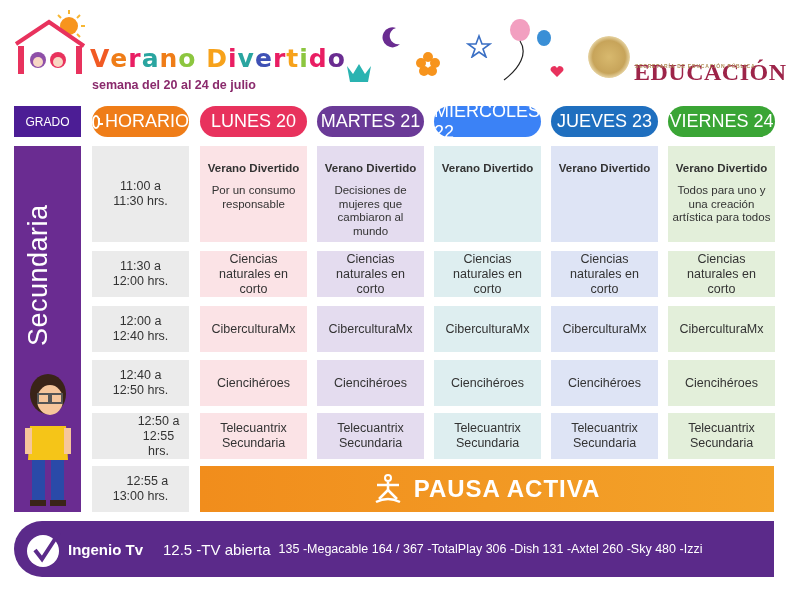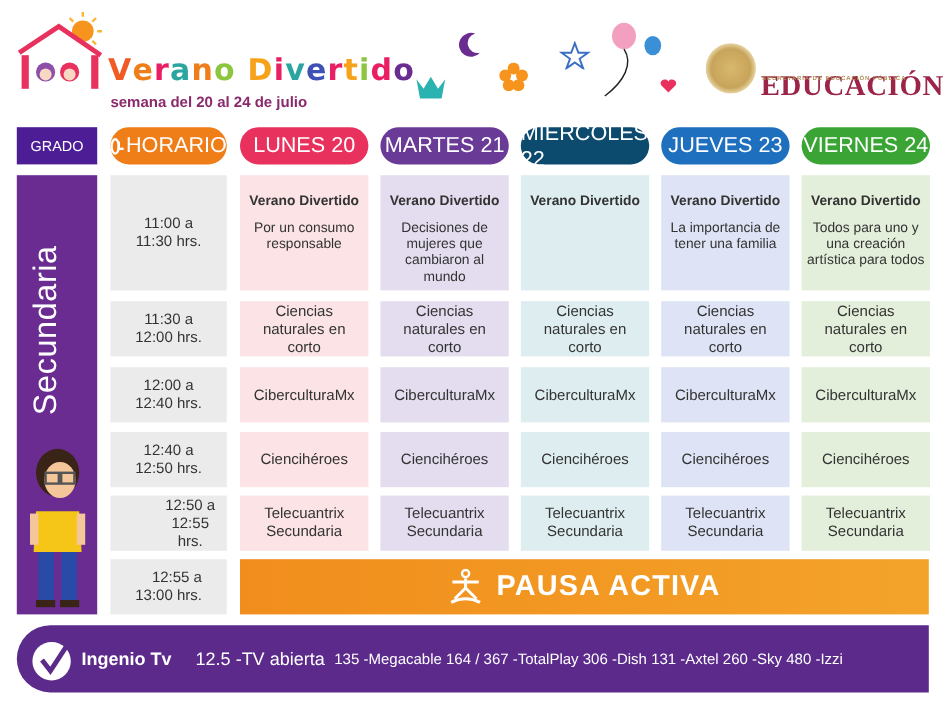--- a/index.html
+++ b/index.html
@@ -104,21 +104,21 @@
   <span class="clock"></span>
   <span>HORARIO</span>
 </div>
 <div id="dayHeaders">
     <div class="hdr-row pill" style="left: 200px; width: 107px; background: rgb(232, 50, 93);">
       <span>LUNES 20</span>
     </div>
     <div class="hdr-row pill" style="left: 317px; width: 107px; background: rgb(106, 58, 151);">
       <span>MARTES 21</span>
     </div>
-    <div class="hdr-row pill" style="left: 434px; width: 107px; background: #0c4a6e;">
+    <div class="hdr-row pill" style="left: 434px; width: 107px; background: #3b82f6;">
       <span>MIÉRCOLES 22</span>
     </div>
     <div class="hdr-row pill" style="left: 551px; width: 107px; background: rgb(31, 111, 191);">
       <span>JUEVES 23</span>
     </div>
     <div class="hdr-row pill" style="left: 668px; width: 107px; background: rgb(58, 165, 53);">
       <span>VIERNES 24</span>
     </div>
   </div>
 
@@ -148,21 +148,20 @@
     </div>
     <div class="cell" style="left: 317px; width: 107px; top: 146px; height: 96px; background: rgb(228, 220, 239); justify-content: flex-start; padding-top: 16px;">
       <div class="t-bold">Verano Divertido</div>
       <div class="t-sub">Decisiones de mujeres que cambiaron al mundo</div>
     </div>
     <div class="cell" style="left: 434px; width: 107px; top: 146px; height: 96px; background: rgb(222, 238, 240); justify-content: flex-start; padding-top: 16px;">
       <div class="t-bold">Verano Divertido</div>
     </div>
     <div class="cell" style="left: 551px; width: 107px; top: 146px; height: 96px; background: rgb(222, 228, 245); justify-content: flex-start; padding-top: 16px;">
       <div class="t-bold">Verano Divertido</div>
-      <div class="t-sub">La importancia de tener una familia</div>
     </div>
     <div class="cell" style="left: 668px; width: 107px; top: 146px; height: 96px; background: rgb(227, 239, 218); justify-content: flex-start; padding-top: 16px;">
       <div class="t-bold">Verano Divertido</div>
       <div class="t-sub">Todos para uno y una creación artística para todos</div>
     </div>
     <div class="cell time" style="left: 92px; width: 97px; top: 251px; height: 46px; white-space: pre-line;">11:30 a
 12:00 hrs.</div>
     <div class="cell" style="left: 200px; width: 107px; top: 251px; height: 46px; background: rgb(251, 227, 230);">
       <div>Ciencias naturales en corto</div>
     </div>

